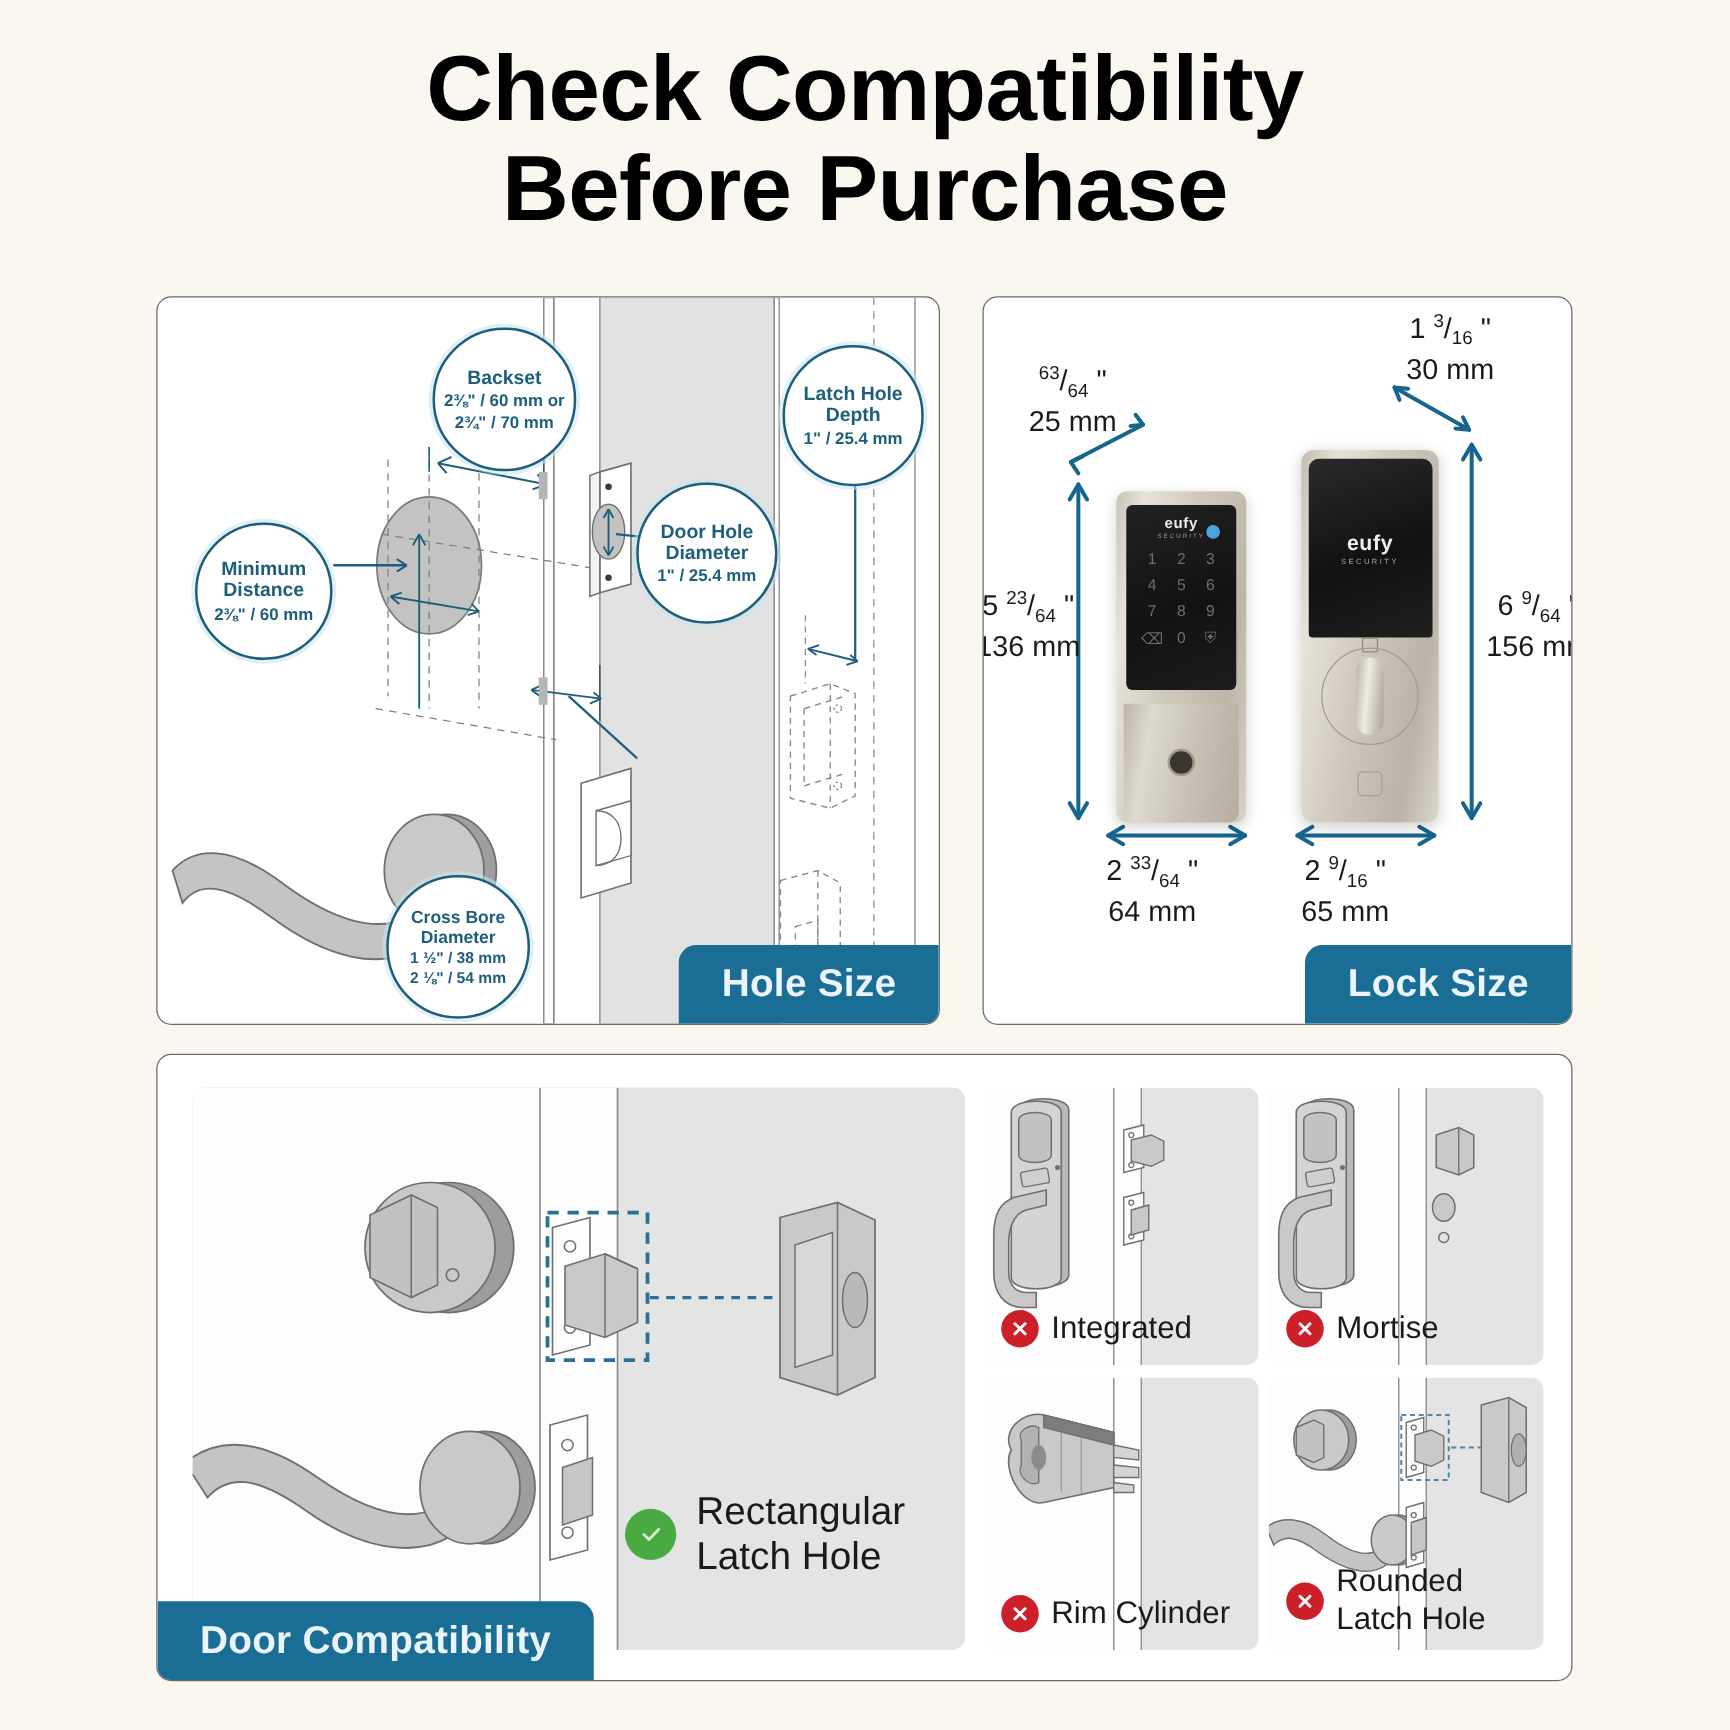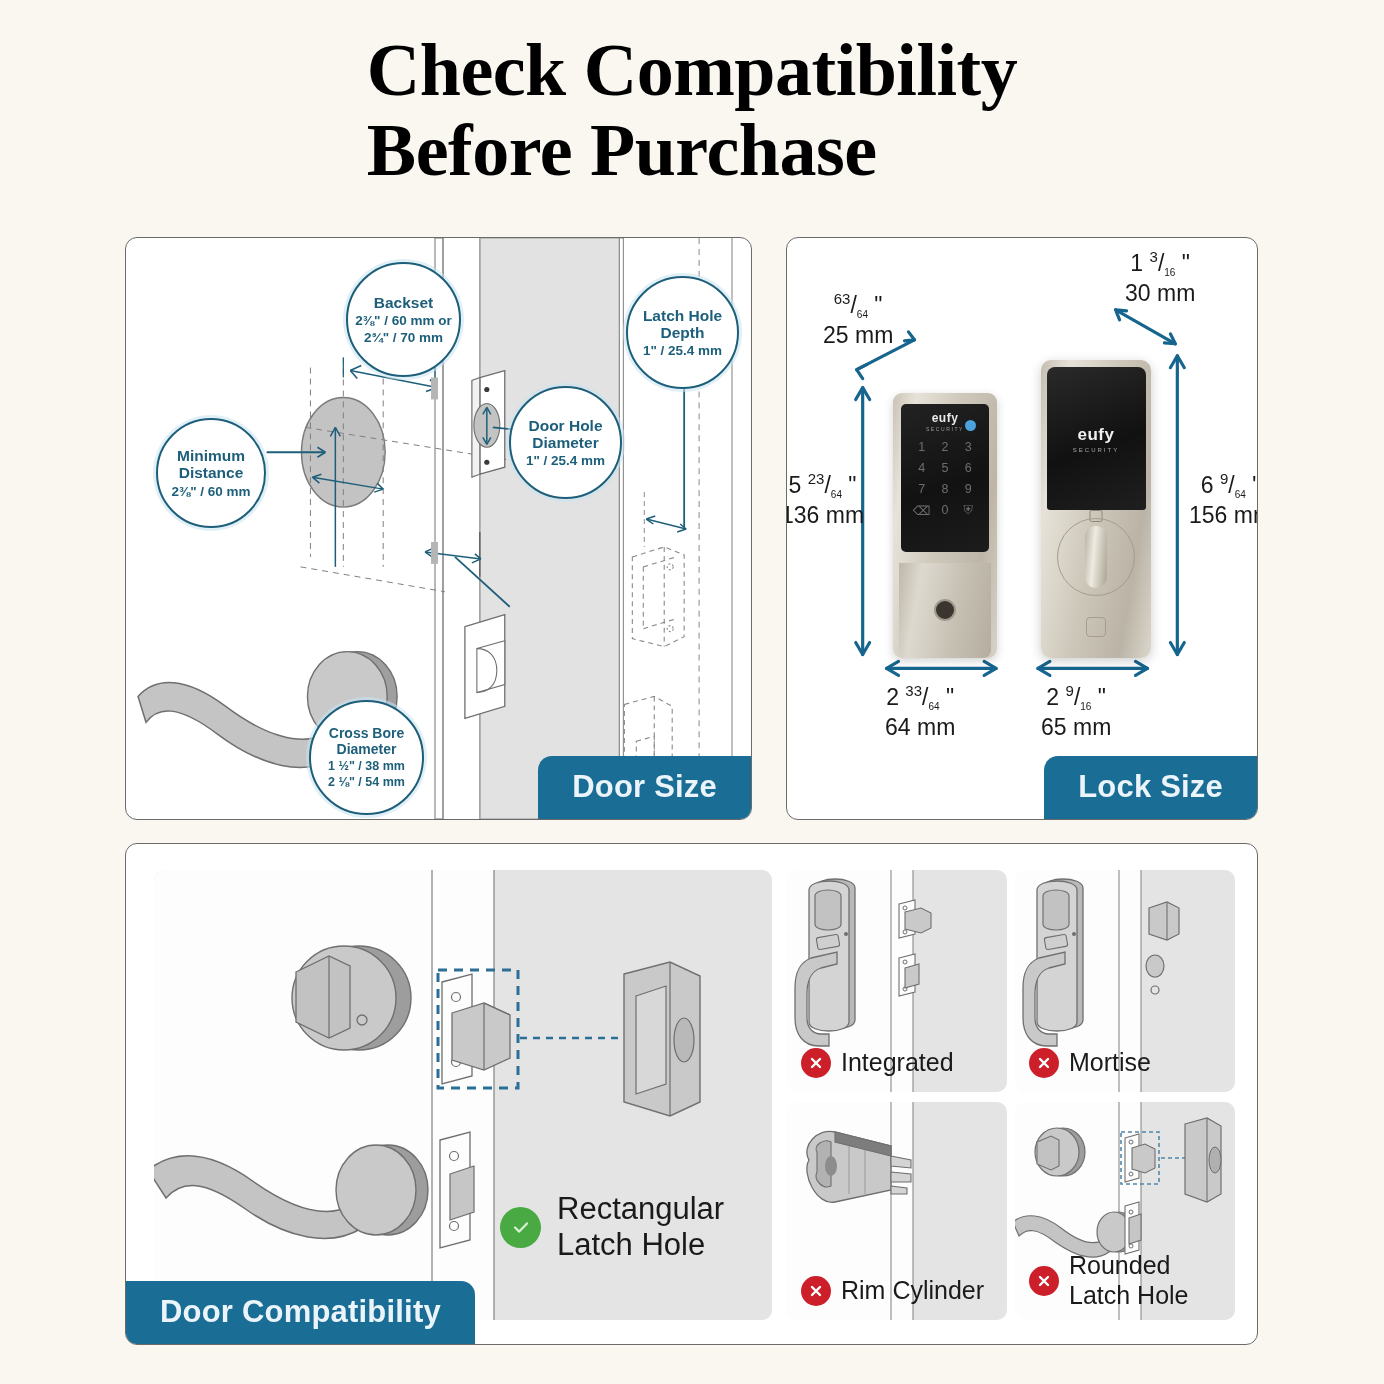--- a/index.html
+++ b/index.html
@@ -14,21 +14,21 @@
 
   
   .header {
     position: absolute; left: 0; top: 0; width: 1384px; height: 222px;
     background: #faf7f1;
     display: flex; flex-direction: column;
     align-items: center; justify-content: center;
   }
   .header h1 {
     font-size: 74px; line-height: 1.08; font-weight: bold;
-    color: #000; text-align: left; letter-spacing: -0.5px; font-family: Liberation Serif, serif;
+    color: #000; text-align: center; letter-spacing: -0.5px;
   }
   .header h1 span { display: block; }
 
   
   .panel {
     position: absolute; background: #fff;
     border: 1.5px solid #6b6b6b; border-radius: 12px;
     overflow: hidden;
   }
   #panel-door-size { left: 125px; top: 237px; width: 627px; height: 583px; }
@@ -71,21 +71,21 @@
   .callout.sm .c-val { font-size: 12.5px; }
 
   
   .lockstage { position: absolute; inset: 0; }
   .dimlabel {
     position: absolute; color: #1a1a1a;
     font-size: 23px; text-align: center; line-height: 1.22;
     white-space: nowrap;
   }
   .dimlabel sup { font-size: 15px; vertical-align: super; }
-  .dimlabel sub { font-size: 10px; vertical-align: sub; }
+  .dimlabel sub { font-size: 15px; vertical-align: sub; }
 
   
   .lock-keypad {
     position: absolute;
     border-radius: 9px;
     background: linear-gradient(100deg,#c9c3b6 0%,#e8e3d9 16%,#cfc9bc 45%,#bdb6a8 78%,#d8d3c8 100%);
     box-shadow: 0 3px 10px rgba(0,0,0,0.18);
   }
   .kp-screen {
     position: absolute; left: 8%; top: 4%; width: 84%; height: 56%;
@@ -295,21 +295,21 @@
 
 
       <div class="callout sm" id="co-crossbore" style="left:183px;top:462px;width:115px;height:115px;">
         <div class="c-title">Cross Bore</div>
         <div class="c-title">Diameter</div>
         <div class="c-val">1 ½" / 38 mm</div>
         <div class="c-val">2 ⅛" / 54 mm</div>
       </div>
     </div>
 
-    <div class="badge">Door Size</div>
+    <div class="badge">Hole Size</div>
   </div>
 
   <div class="panel" id="panel-lock-size">
     <div class="lockstage">
 
       <svg class="draw" viewBox="0 0 472 583">
         <g stroke="#16658e" stroke-width="3.2" fill="none" stroke-linecap="round">
 
           <path d="M70 132 L128 102"></path>
           <path d="M70 132 L80 127 M70 132 L76 141"></path>

